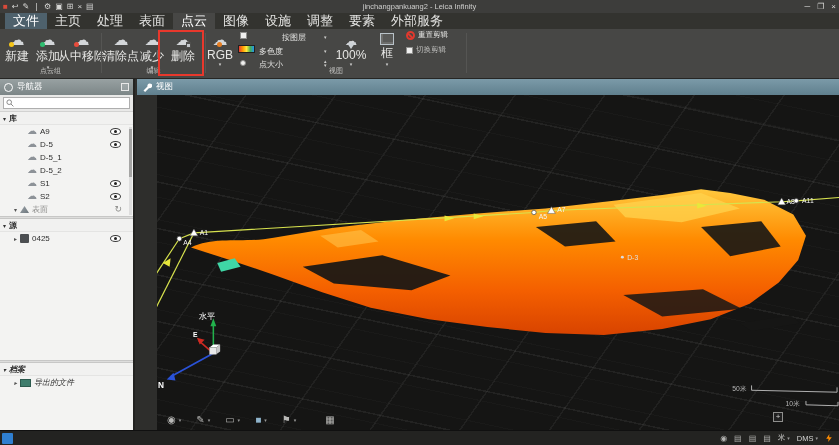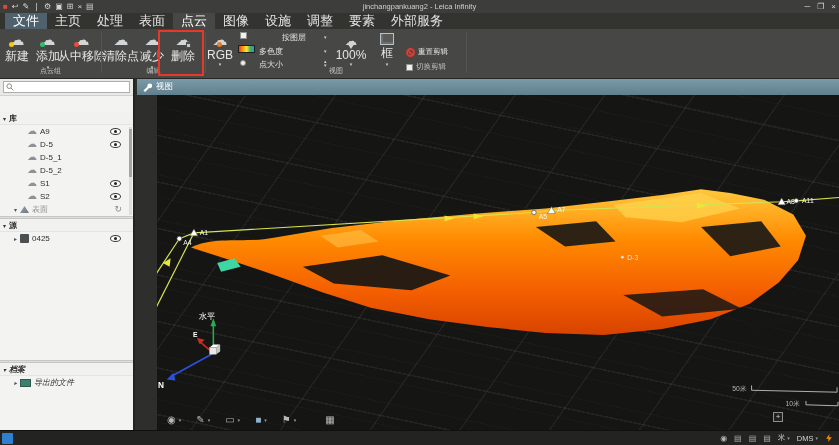--- a/index.html
+++ b/index.html
@@ -199,36 +199,41 @@
       <div class="bigbtn" style="left:128px;width:34px;">
         <span class="cloudic"><span class="c" style="font-size:12px;line-height:12px;">☁</span><span class="funnel"></span></span>
         <span class="lbl">100%</span>
         <span class="caret">▾</span>
       </div>
       <div class="bigbtn" style="left:168px;width:26px;">
         <span class="boxic" style="margin-top:2px;"></span>
         <span class="lbl">框</span>
         <span class="caret">▾</span>
       </div>
-      <div style="position:absolute;left:200px;top:18px;">
+      <div style="position:absolute;left:200px;top:1px;">
         <div style="display:flex;gap:3px;align-items:center;">
           <span class="noent"></span>
           <span class="sm">重置剪辑</span>
         </div>
         <div style="display:flex;gap:3px;align-items:center;margin-top:5px;">
           <span class="cb"></span>
           <span class="sm" style="color:#bdbdbb;">切换剪辑</span>
         </div>
       </div>
       <div class="glabel">视图</div>
     </div>
     <div class="gsep" style="left:466px;"></div>
   </div>
 
   <div class="nav">
+    <div class="nav-head">
+      <span class="circ"></span>
+      <span class="t">导航器</span>
+      <span class="pin"></span>
+    </div>
     <div class="search">
       <div class="box">
         <svg width="8" height="8" viewBox="0 0 8 8">
           <circle cx="3.2" cy="3.2" r="2.3" fill="none" stroke="#8a8a8a" stroke-width="1"></circle>
           <line x1="5" y1="5" x2="7.4" y2="7.4" stroke="#8a8a8a" stroke-width="1"></line>
         </svg>
       </div>
     </div>
     <div class="tree">
       <div class="sec">

